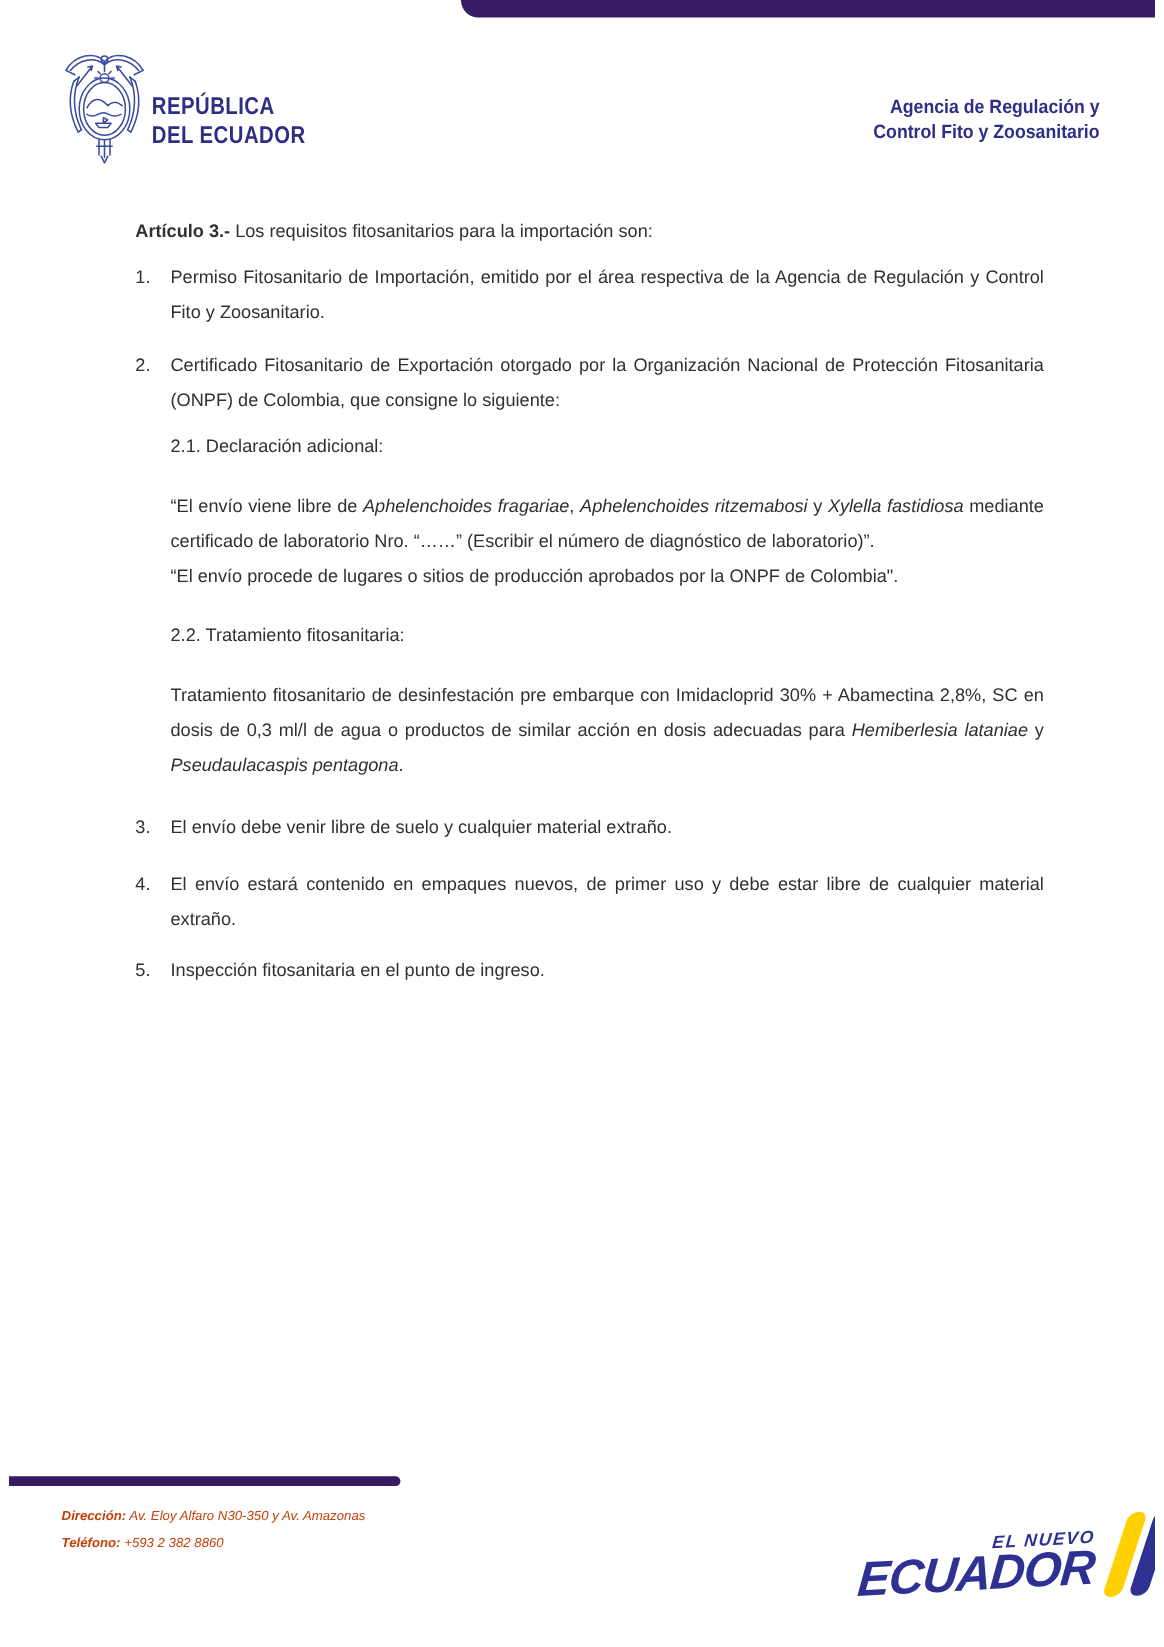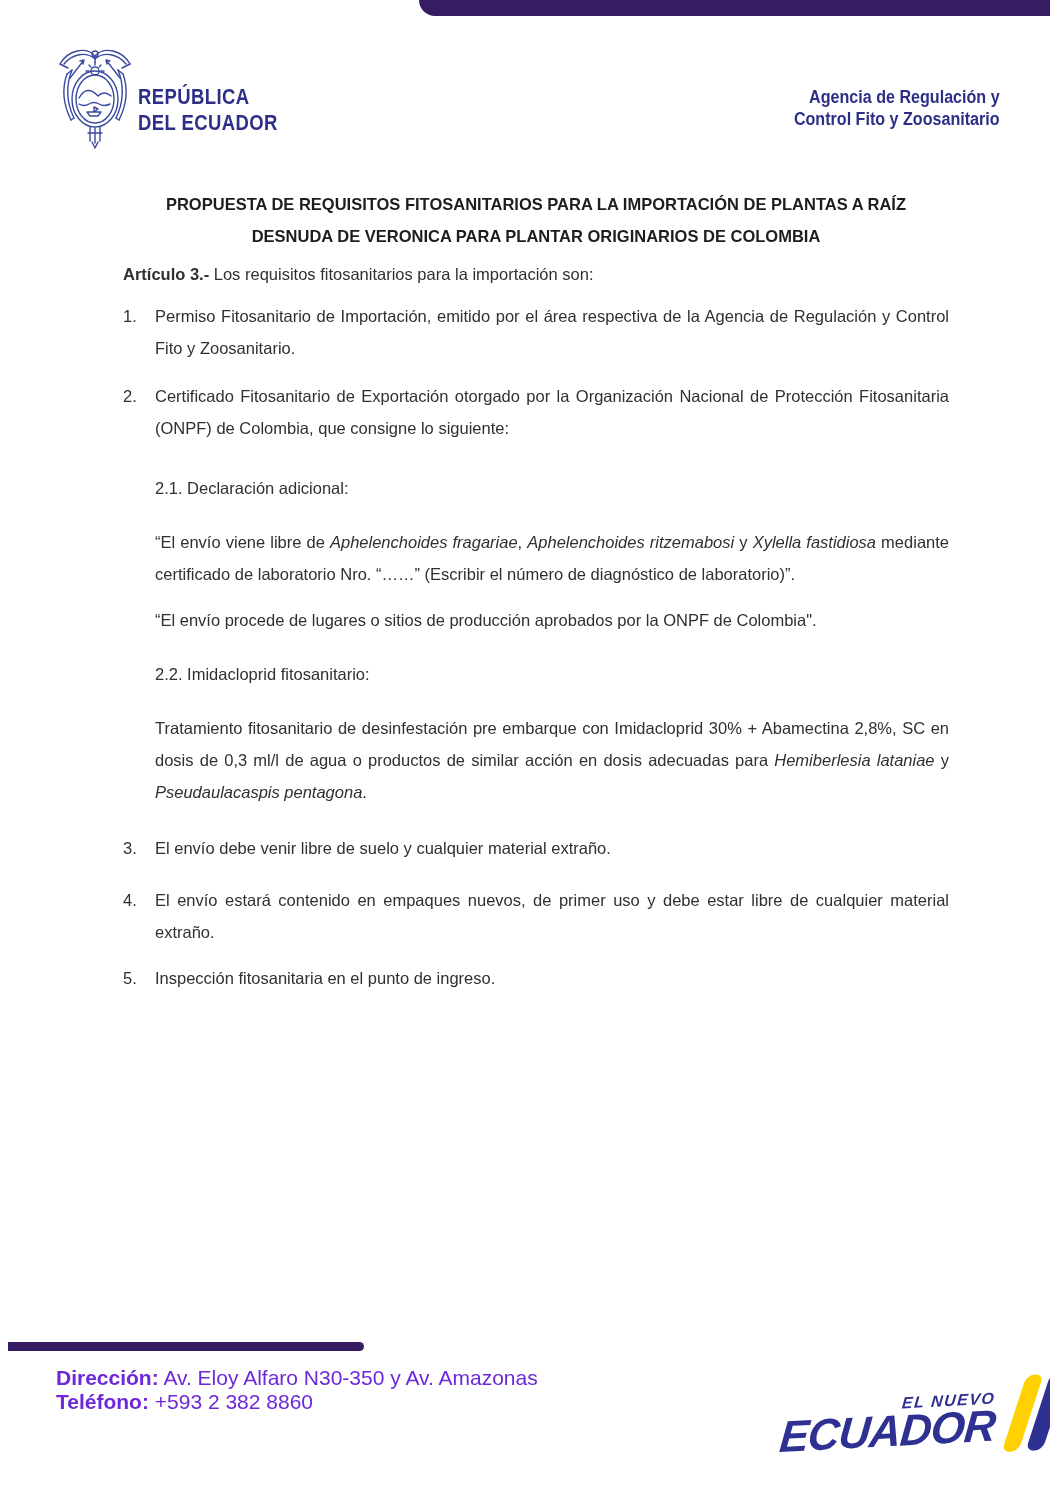--- a/index.html
+++ b/index.html
@@ -43,21 +43,21 @@
   .para { text-align:justify; }
   .b { font-weight:bold; }
   .it { font-style:italic; }
   .li { display:flex; }
   .li .num { flex:0 0 32px; }
   .li .bd  { flex:1; text-align:justify; }
   .sub { margin-left:32px; }
   
   .finfo {
     position:absolute; left:48px; top:1366px;
-    color:#6d28d9; font-size:21px; line-height:24px; white-space:nowrap;
+    color:#c2410c; font-size:12px; line-height:24px; white-space:nowrap;font-style:italic;
   }
   .finfo .lbl { font-weight:bold; }
   
   .brand { position:absolute; left:772px; top:1380px; transform:rotate(-3deg); }
   .brand-row { display:flex; align-items:flex-end; }
   .brand-text { text-align:right; transform:skewX(-8deg); color:#2e3192; }
   .el-nuevo {
     font-size:16px; font-weight:bold; font-style:italic; letter-spacing:1.5px;
     line-height:16px; padding-right:2px;
   }
@@ -119,45 +119,41 @@
     <div>DEL ECUADOR</div>
   </div>
 
   <div class="agency">
     <div>Agencia de Regulación y</div>
     <div>Control Fito y Zoosanitario</div>
   </div>
 
   <div class="content">
 
-    <div class="doc-title">
-      <div>PROPUESTA DE REQUISITOS FITOSANITARIOS PARA LA IMPORTACIÓN DE PLANTAS A RAÍZ</div>
-      <div>DESNUDA DE VERONICA PARA PLANTAR ORIGINARIOS DE COLOMBIA</div>
-    </div>
 
 
     <p class="para" style="margin-top:6px"><span class="b">Artículo 3.-</span><span> Los requisitos fitosanitarios para la importación son:</span></p>
 
     <div class="li" style="margin-top:10px">
       <span class="num">1.</span>
       <span class="bd">Permiso Fitosanitario de Importación, emitido por el área respectiva de la Agencia de Regulación y Control Fito y Zoosanitario.</span>
     </div>
 
     <div class="li" style="margin-top:16px">
       <span class="num">2.</span>
       <span class="bd">Certificado Fitosanitario de Exportación otorgado por la Organización Nacional de Protección Fitosanitaria (ONPF) de Colombia, que consigne lo siguiente:</span>
     </div>
 
-    <p class="sub" style="margin-top:28px"><span>2.1.</span><span> Declaración adicional:</span></p>
+    <p class="sub" style="margin-top:10px"><span>2.1.</span><span> Declaración adicional:</span></p>
 
     <p class="para sub" style="margin-top:22px"><span>“El envío viene libre de </span><span class="it">Aphelenchoides fragariae</span><span>, </span><span class="it">Aphelenchoides ritzemabosi</span><span> y </span><span class="it">Xylella fastidiosa</span><span> mediante certificado de laboratorio Nro. “……” (Escribir el número de diagnóstico de laboratorio)”.</span></p>
 
-    <p class="para sub" style="margin-top:14px">“El envío procede de lugares o sitios de producción aprobados por la ONPF de Colombia".</p>
+    <p class="para sub" style="">“El envío procede de lugares o sitios de producción aprobados por la ONPF de Colombia".</p>
 
-    <p class="sub" style="margin-top:22px"><span>2.2.</span><span> Imidacloprid fitosanitario:</span></p>
+    <p class="sub" style="margin-top:22px"><span>2.2.</span><span> Tratamiento fitosanitaria:</span></p>
 
     <p class="para sub" style="margin-top:22px"><span>Tratamiento fitosanitario de desinfestación pre embarque con Imidacloprid 30% + Abamectina 2,8%, SC en dosis de 0,3 ml/l de agua o productos de similar acción en dosis adecuadas para </span><span class="it">Hemiberlesia lataniae</span><span> y </span><span class="it">Pseudaulacaspis pentagona</span><span>.</span></p>
 
     <div class="li" style="margin-top:24px">
       <span class="num">3.</span>
       <span class="bd">El envío debe venir libre de suelo y cualquier material extraño.</span>
     </div>
 
     <div class="li" style="margin-top:20px">
       <span class="num">4.</span>

